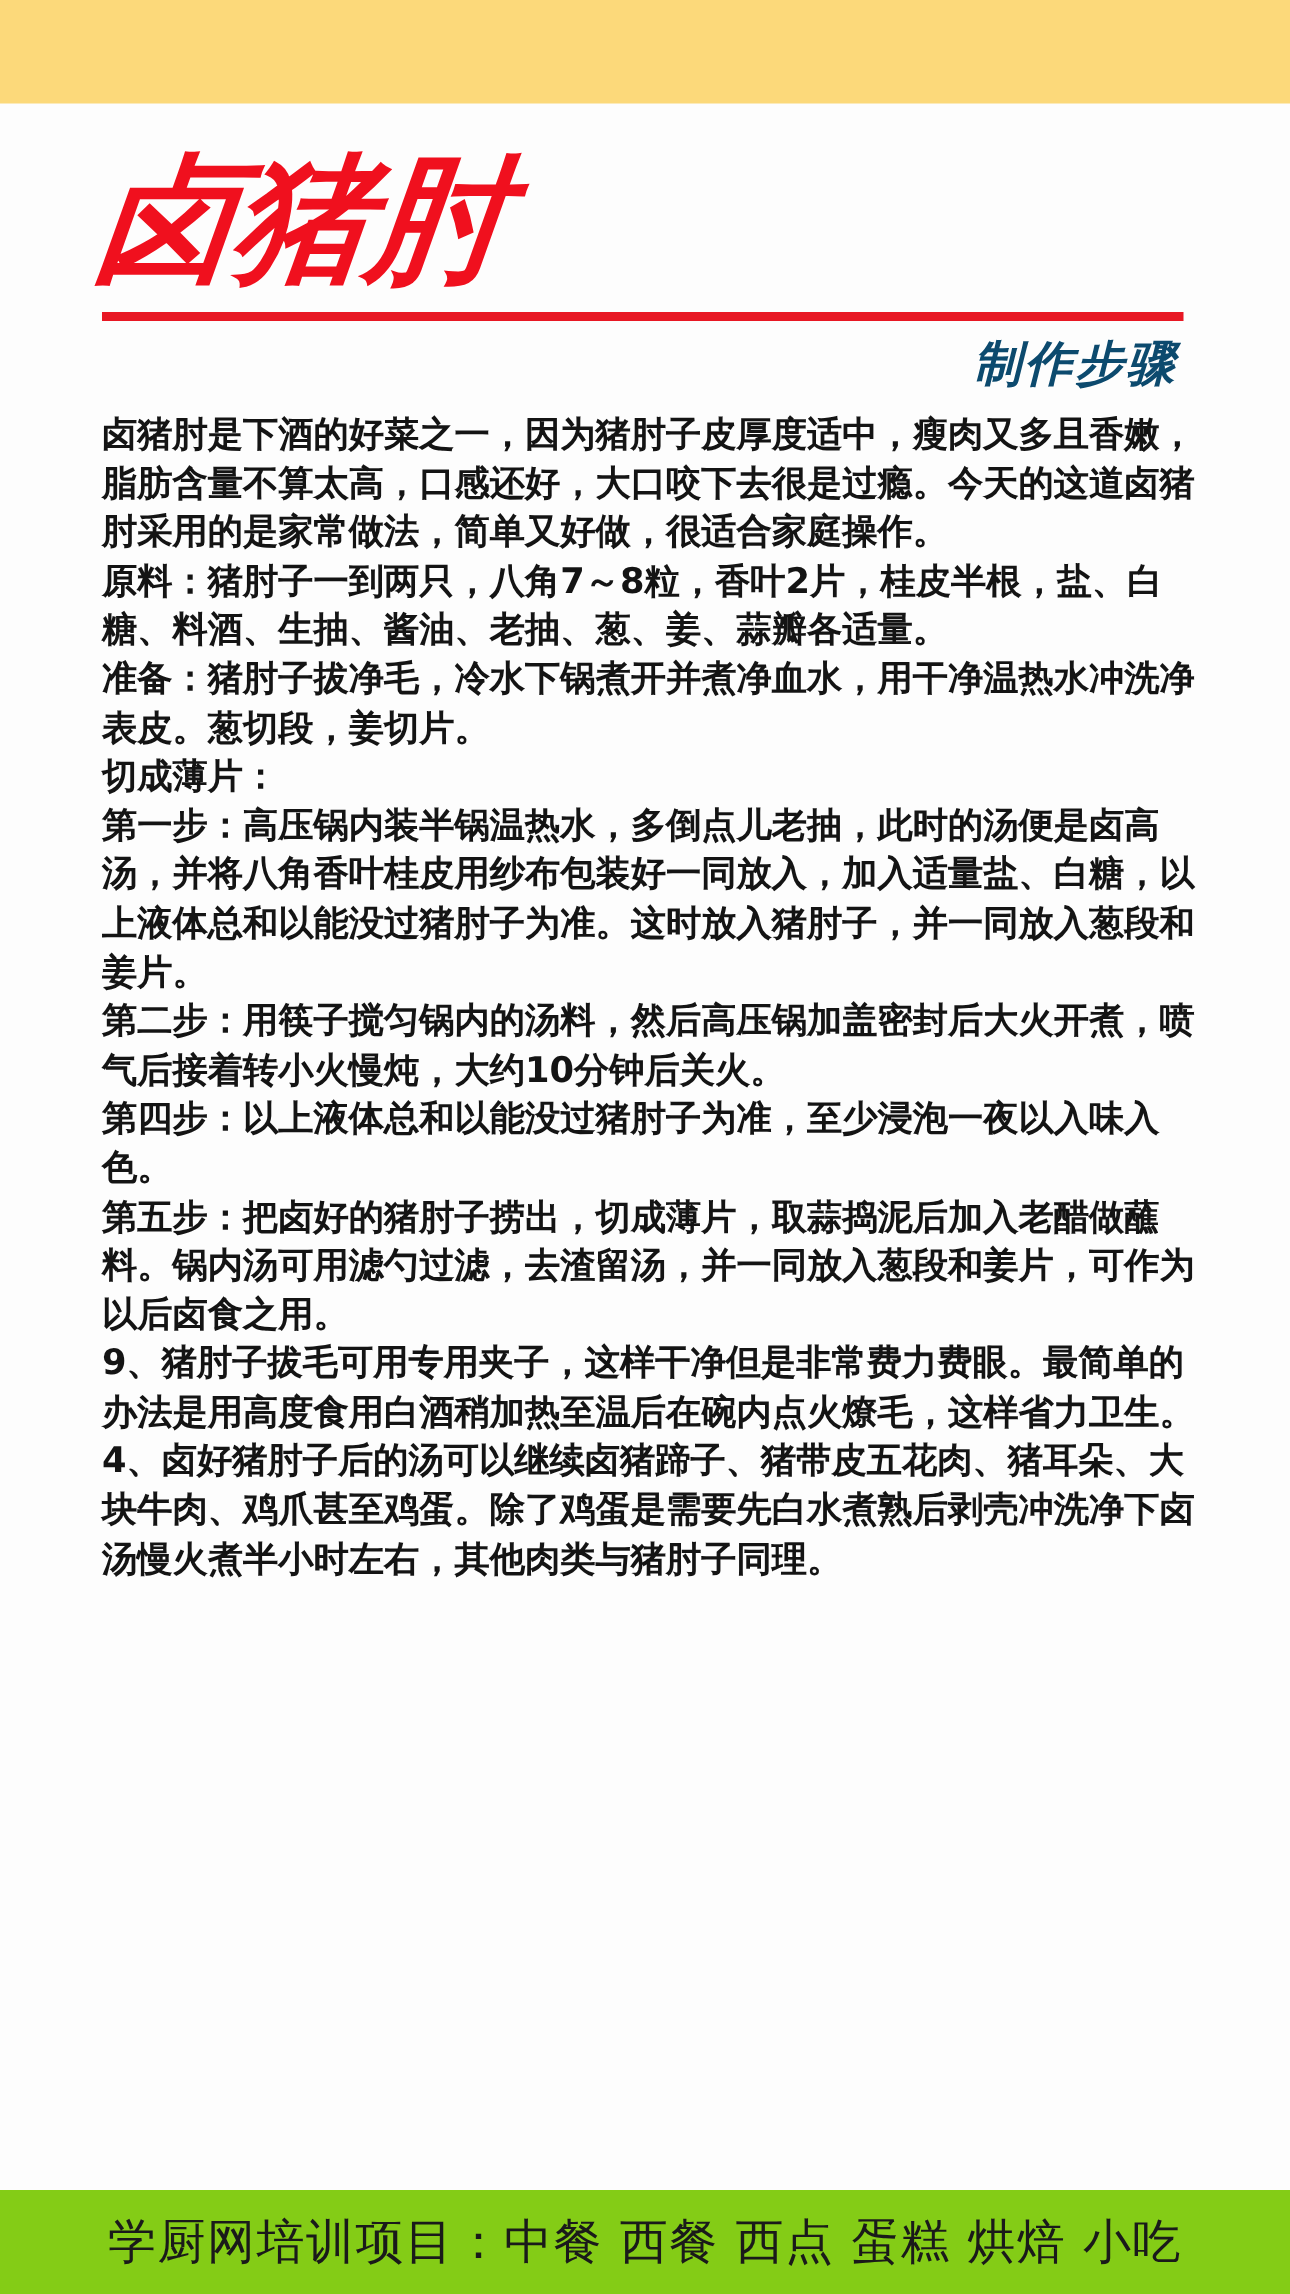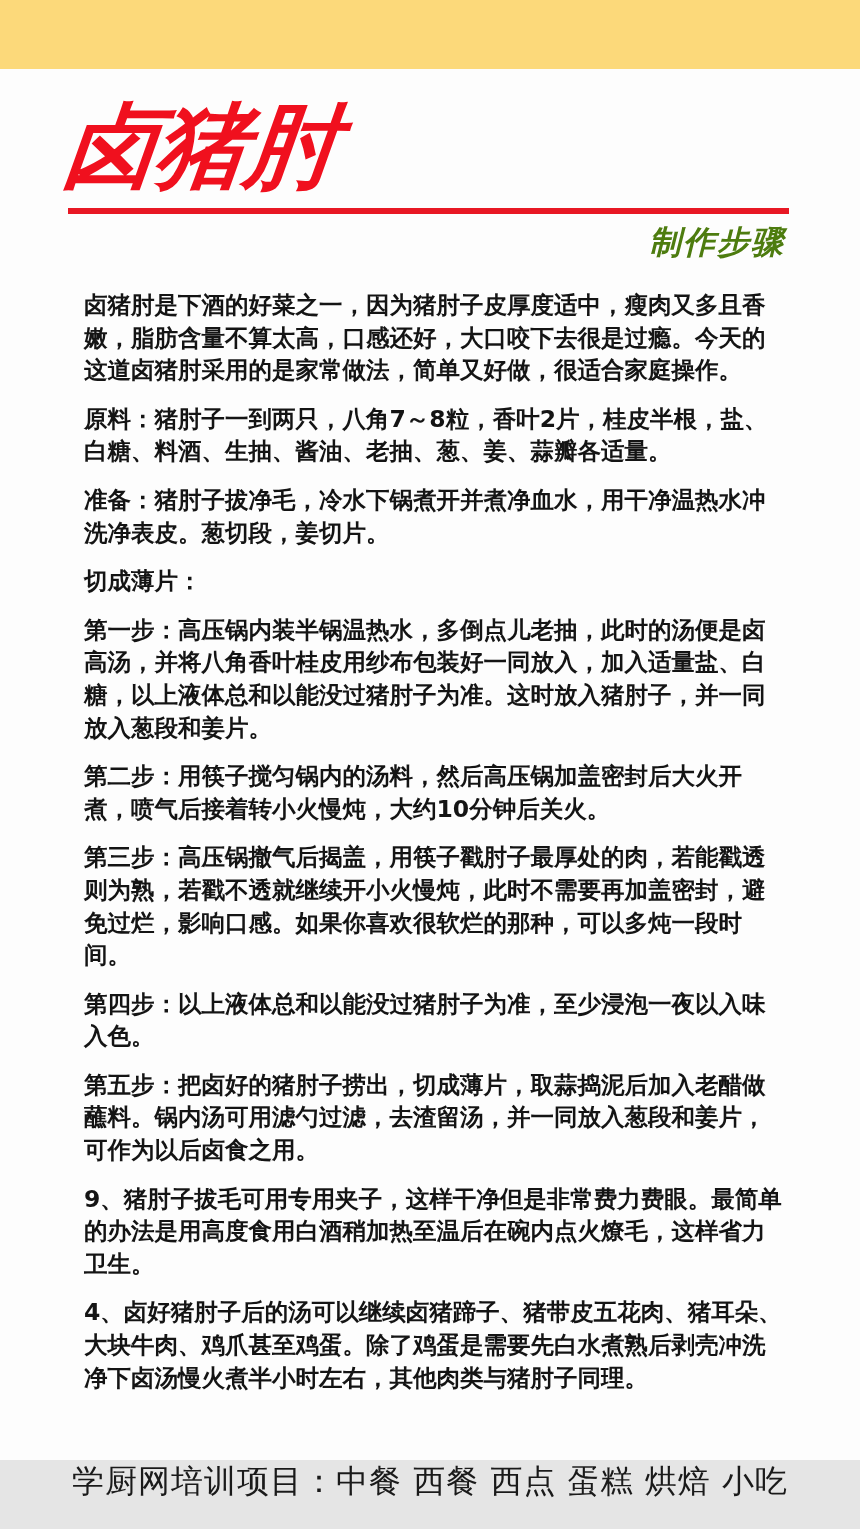--- a/index.html
+++ b/index.html
@@ -2,46 +2,45 @@
 <html><head>
 <meta charset="utf-8">
 <style>
   html, body { margin:0; padding:0; }
   body { width:860px; height:1529px; background:#fdfdfd; position:relative; overflow:hidden;
          font-family:"DejaVu Sans","Liberation Sans",sans-serif; color:#111; }
   .top-band { position:absolute; left:0; top:0; width:860px; height:69px; background:#fcd97a; }
   .title { position:absolute; left:66px; top:92px; font-size:92px; font-weight:bold; color:#f0101e;
            letter-spacing:-2px; line-height:110px; font-style:italic; transform:skewX(-6deg); }
   .rule { position:absolute; left:68px; top:208px; width:721px; height:6px; background:#e81824; }
-  .subtitle { position:absolute; right:75px; top:222px; font-size:32px; font-weight:bold; color:#4d7c0f;
+  .subtitle { position:absolute; right:75px; top:222px; font-size:32px; font-weight:bold; color:#0c4a6e;
               line-height:40px; font-style:italic; letter-spacing:2px; }
   .body { position:absolute; left:68px; top:273px; width:730px; font-size:23.5px; font-weight:bold;
           line-height:32.6px; color:#141414; }
-  .body p { margin:16px; }
-  .bottom-band { position:absolute; left:0; top:1460px; width:860px; height:69px; background:#e5e5e5;
-                 display:flex; align-items:flex-start; justify-content:center; }
+  .body p { margin:0; }
+  .bottom-band { position:absolute; left:0; top:1460px; width:860px; height:69px; background:#84cc16;
+                 display:flex; align-items:center; justify-content:center; }
   .bottom-text { font-size:32px; color:#1a1a1a; letter-spacing:1px; }
 </style>
 </head>
 <body>
 
 <div class="top-band"></div>
 
 <div class="title">卤猪肘</div>
 <div class="rule"></div>
 <div class="subtitle">制作步骤</div>
 
 <div class="body">
   <p>卤猪肘是下酒的好菜之一，因为猪肘子皮厚度适中，瘦肉又多且香嫩，脂肪含量不算太高，口感还好，大口咬下去很是过瘾。今天的这道卤猪肘采用的是家常做法，简单又好做，很适合家庭操作。</p>
   <p>原料：猪肘子一到两只，八角7～8粒，香叶2片，桂皮半根，盐、白糖、料酒、生抽、酱油、老抽、葱、姜、蒜瓣各适量。</p>
   <p>准备：猪肘子拔净毛，冷水下锅煮开并煮净血水，用干净温热水冲洗净表皮。葱切段，姜切片。</p>
   <p>切成薄片：</p>
   <p>第一步：高压锅内装半锅温热水，多倒点儿老抽，此时的汤便是卤高汤，并将八角香叶桂皮用纱布包装好一同放入，加入适量盐、白糖，以上液体总和以能没过猪肘子为准。这时放入猪肘子，并一同放入葱段和姜片。</p>
   <p>第二步：用筷子搅匀锅内的汤料，然后高压锅加盖密封后大火开煮，喷气后接着转小火慢炖，大约10分钟后关火。</p>
-  <p>第三步：高压锅撤气后揭盖，用筷子戳肘子最厚处的肉，若能戳透则为熟，若戳不透就继续开小火慢炖，此时不需要再加盖密封，避免过烂，影响口感。如果你喜欢很软烂的那种，可以多炖一段时间。</p>
   <p>第四步：以上液体总和以能没过猪肘子为准，至少浸泡一夜以入味入色。</p>
   <p>第五步：把卤好的猪肘子捞出，切成薄片，取蒜捣泥后加入老醋做蘸料。锅内汤可用滤勺过滤，去渣留汤，并一同放入葱段和姜片，可作为以后卤食之用。</p>
   <p>9、猪肘子拔毛可用专用夹子，这样干净但是非常费力费眼。最简单的办法是用高度食用白酒稍加热至温后在碗内点火燎毛，这样省力卫生。</p>
   <p>4、卤好猪肘子后的汤可以继续卤猪蹄子、猪带皮五花肉、猪耳朵、大块牛肉、鸡爪甚至鸡蛋。除了鸡蛋是需要先白水煮熟后剥壳冲洗净下卤汤慢火煮半小时左右，其他肉类与猪肘子同理。</p>
 </div>
 
 <div class="bottom-band">
   <span class="bottom-text">学厨网培训项目：中餐 西餐 西点 蛋糕 烘焙 小吃</span>
 </div>
 

